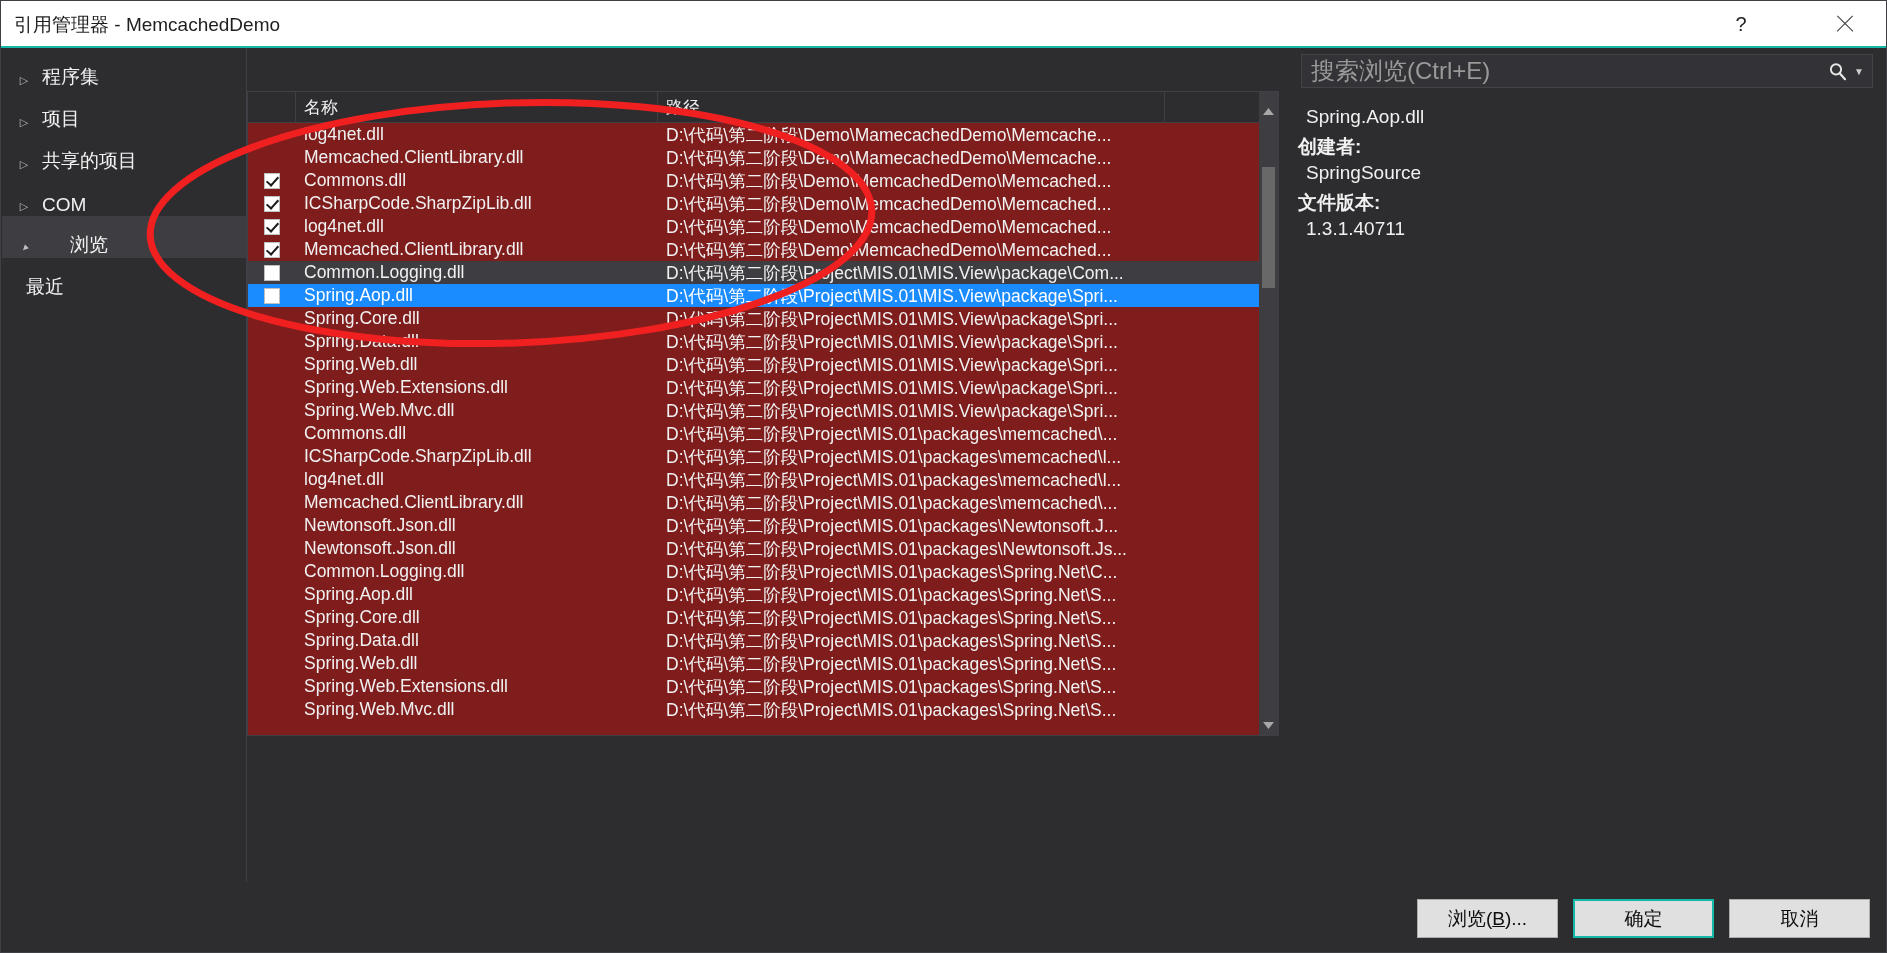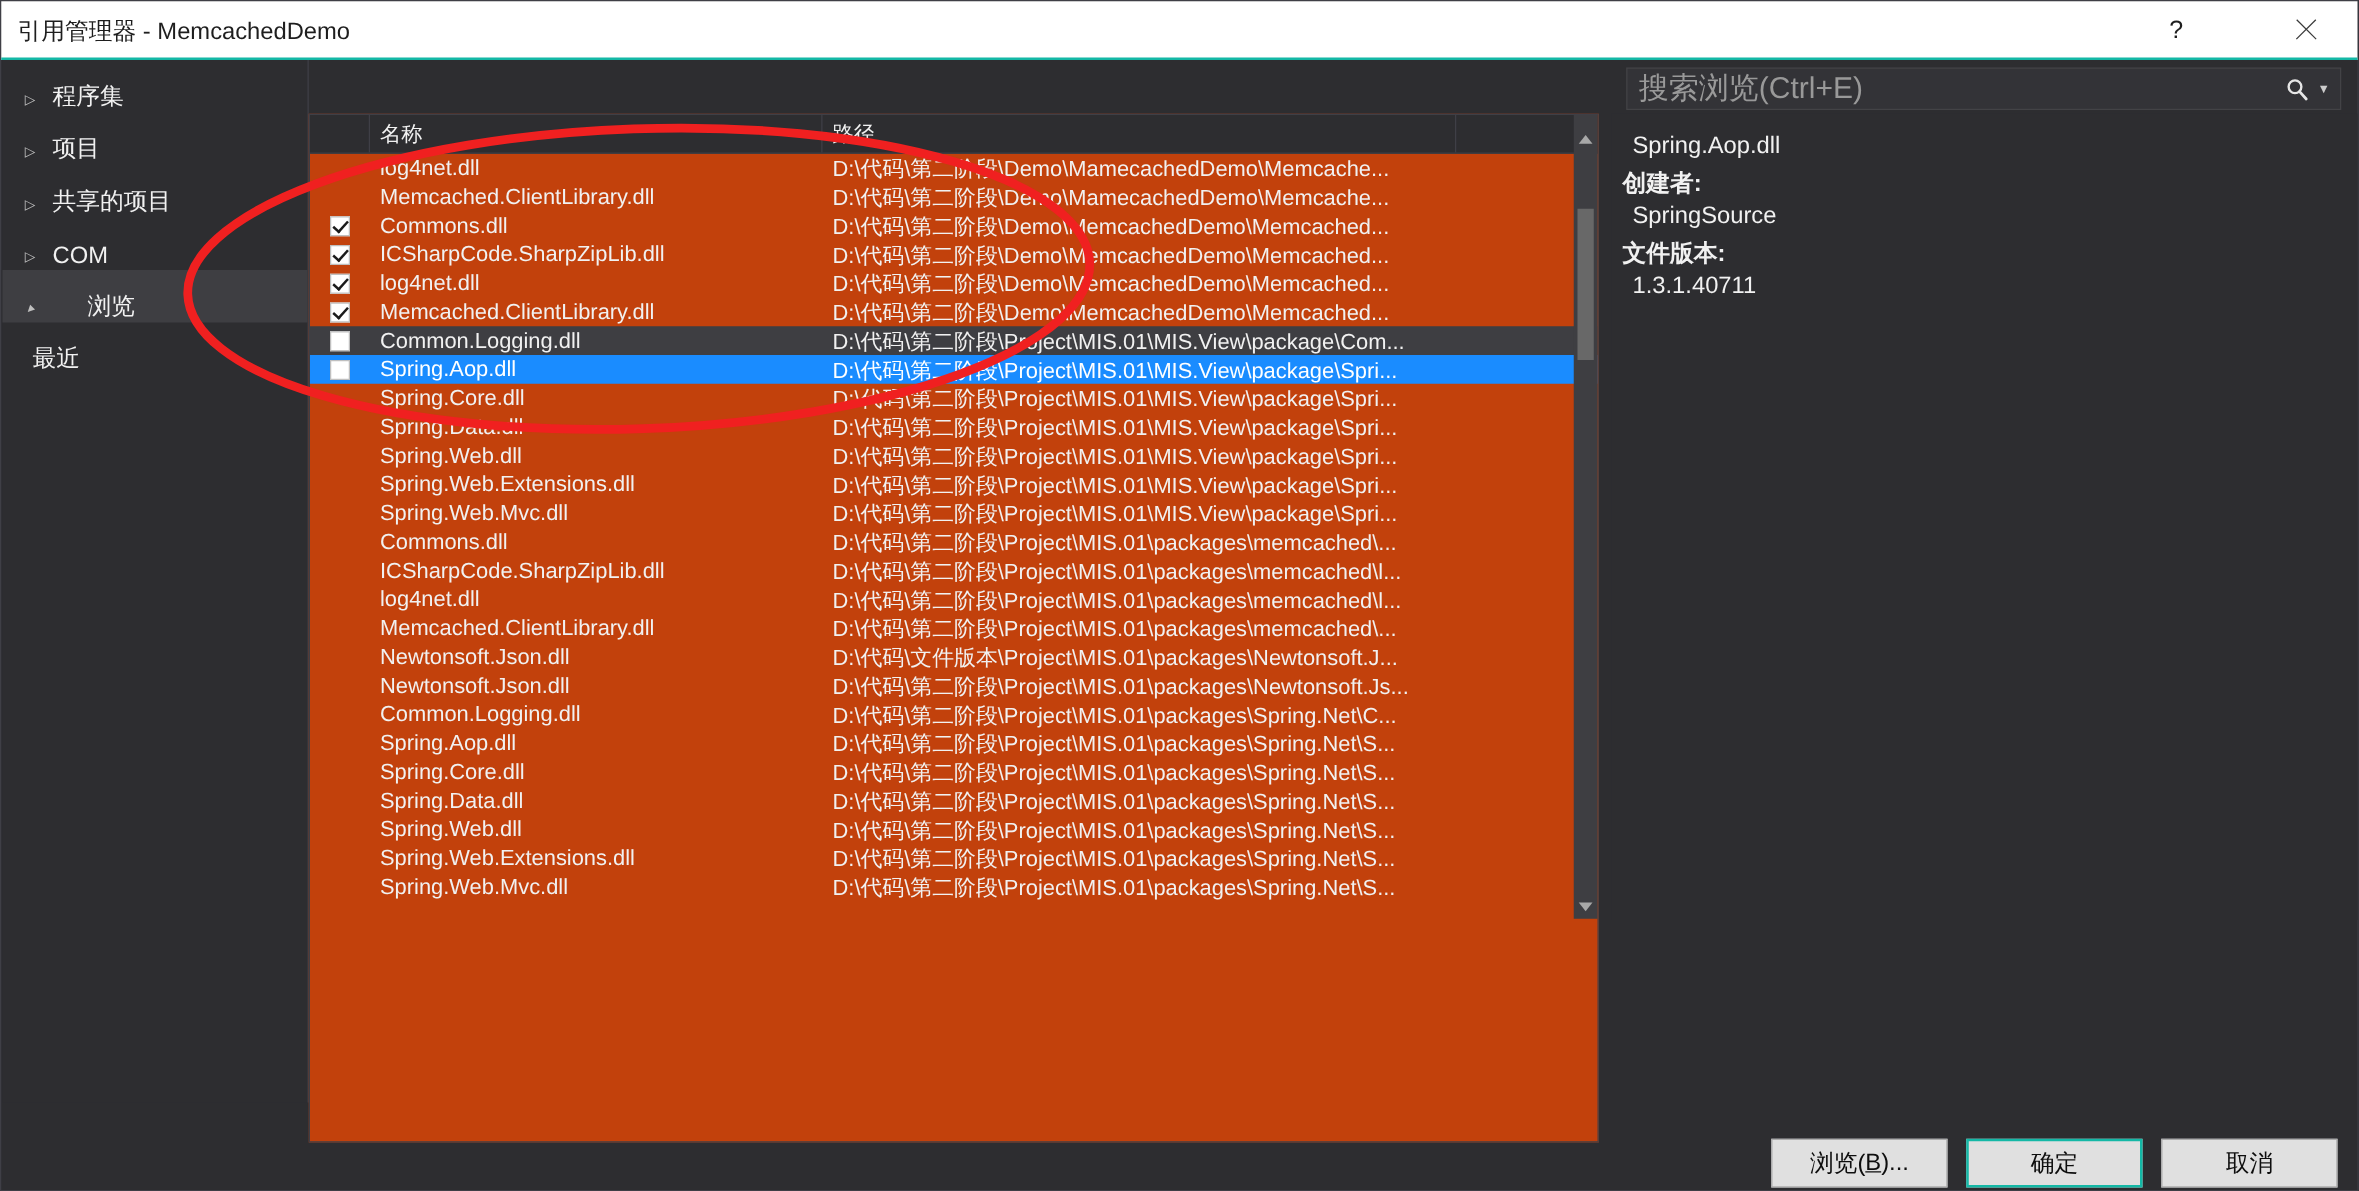--- a/index.html
+++ b/index.html
@@ -66,22 +66,22 @@
     width: 20px; height: 20px; margin-right: 8px;
     display: inline-flex; align-items: center; justify-content: center;
     font-size: 11px; color: #bfbfbf; line-height: 1;
   }
   .arrow.collapsed::before { content: "\25B7"; }
   .arrow.expanded::before  { content: "\25C2"; transform: rotate(-45deg) translate(1px,0px); display:block; }
 
   
   #list-area {
     position: absolute; left: 246px; top: 90px;
-    width: 1032px; height: 823px;
-    background: #c2410c;
+    width: 1032px; height: 645px;
+    background: #7f1d1d;
     border: 1px solid #3f3f46;
   }
   #list-header {
     position: relative;
     display: flex; height: 31px;
     background: #2d2d30;
     border-bottom: 1px solid #3f3f46;
     color: #f1f1f1; font-size: 17px;
   }
   .hcell {
@@ -176,21 +176,21 @@
   }
   #search-input::placeholder { color: #999999; opacity: 1; }
   #search-icon { width: 30px; display:flex; align-items:center; justify-content:center; }
   #search-chevron {
     width: 20px; display:flex; align-items:center; justify-content:center;
     color: #cccccc; font-size: 10px; padding-right: 6px;
   }
 
   
   #button-bar {
-    position: absolute; right: 16px; bottom: 2px;
+    position: absolute; right: 16px; bottom: 14px;
     display: flex; gap: 15px;
   }
   .dlg-btn {
     width: 141px; height: 39px;
     background: #e0e0e0; color: #0e0e0e;
     border: 1px solid #acacac;
     font-size: 19px; font-family: "Liberation Sans", sans-serif;
     display: flex; align-items: center; justify-content: center;
     cursor: default;
   }
@@ -379,21 +379,21 @@
             <span class="cb none"></span>
           </div>
           <div class="cell-name">Memcached.ClientLibrary.dll</div>
           <div class="cell-path">D:\代码\第二阶段\Project\MIS.01\packages\memcached\...</div>
         </div>
         <div class="row">
           <div class="cell-chk">
             <span class="cb none"></span>
           </div>
           <div class="cell-name">Newtonsoft.Json.dll</div>
-          <div class="cell-path">D:\代码\文件版本\Project\MIS.01\packages\Newtonsoft.J...</div>
+          <div class="cell-path">D:\代码\第二阶段\Project\MIS.01\packages\Newtonsoft.J...</div>
         </div>
         <div class="row">
           <div class="cell-chk">
             <span class="cb none"></span>
           </div>
           <div class="cell-name">Newtonsoft.Json.dll</div>
           <div class="cell-path">D:\代码\第二阶段\Project\MIS.01\packages\Newtonsoft.Js...</div>
         </div>
         <div class="row">
           <div class="cell-chk">

